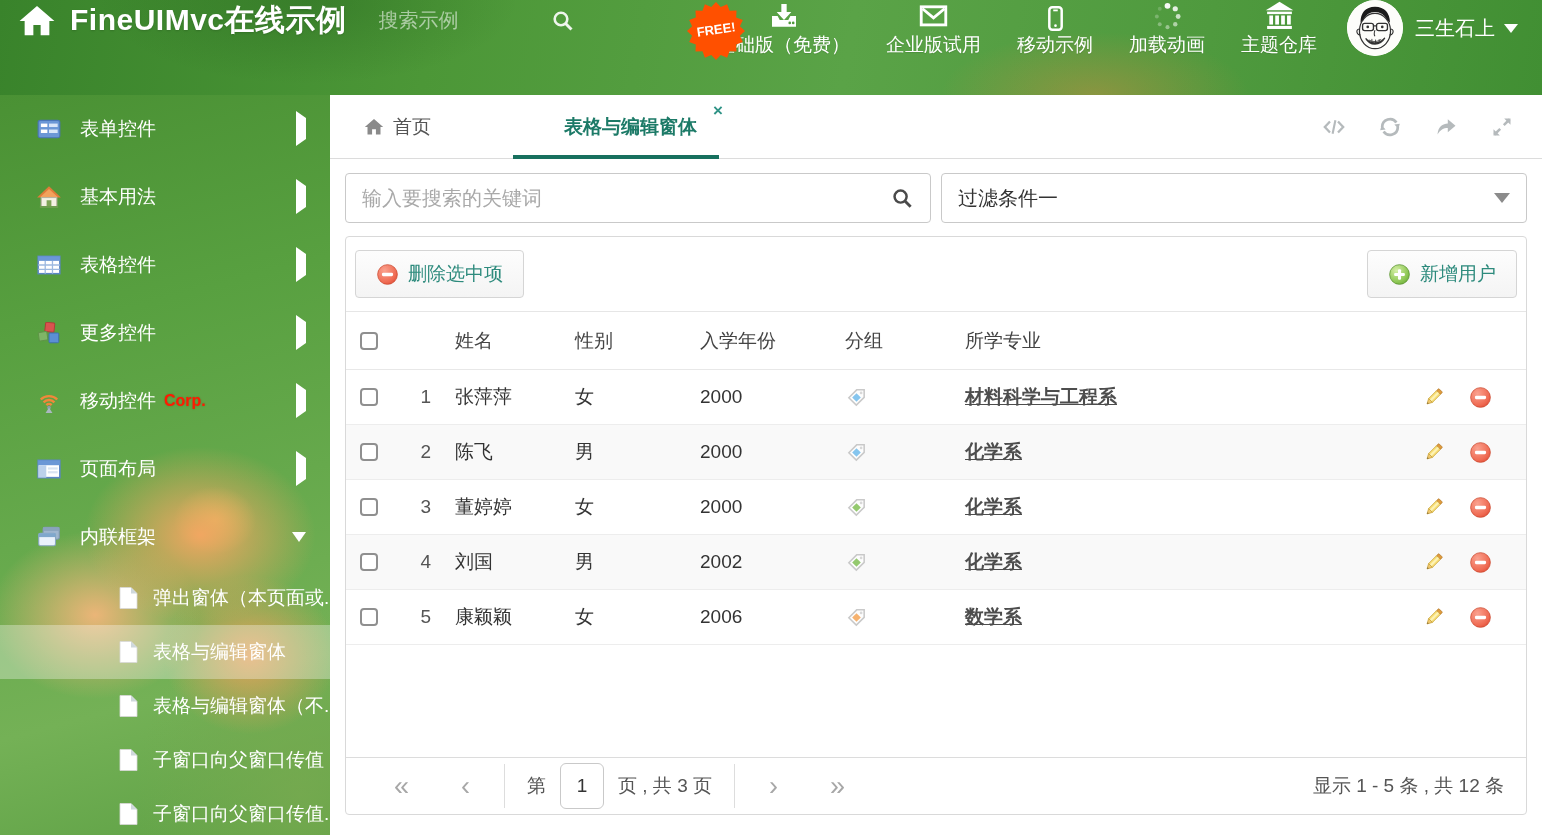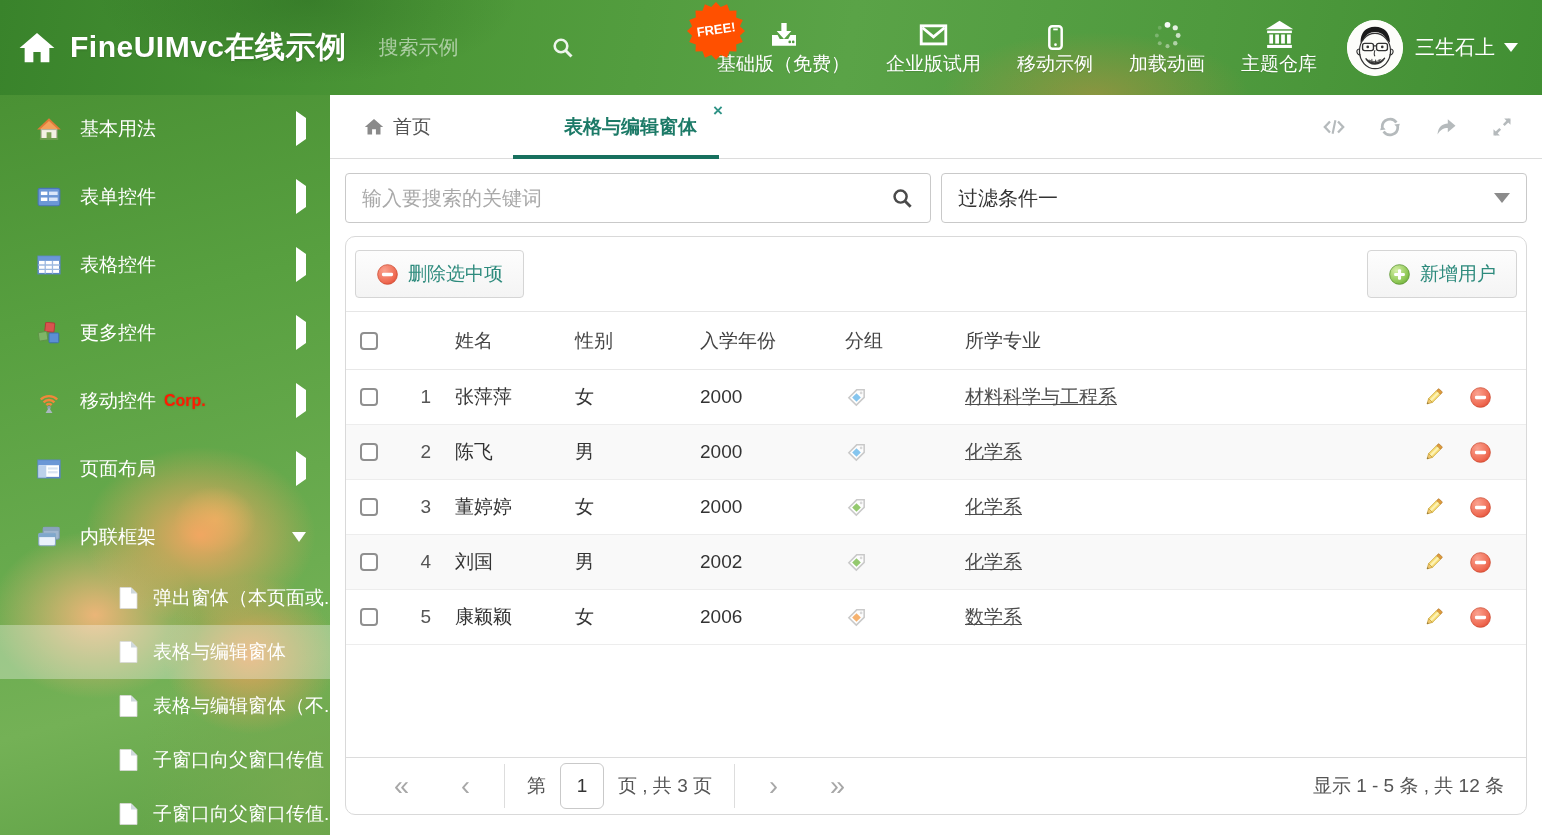--- a/index.html
+++ b/index.html
@@ -1,20 +1,20 @@
 <!DOCTYPE html>
 <html><head>
 <meta charset="utf-8">
 <style>
   * { margin:0; padding:0; box-sizing:border-box; }
   html,body { width:1542px; height:835px; overflow:hidden; font-family:"Liberation Sans","DejaVu Sans",sans-serif; background:#fff; }
   .app { position:relative; width:1542px; height:835px; }
 
   
-  .header { position:absolute; left:0; top:0; width:1542px; height:95px; display:flex; align-items:center;
+  .header { position:absolute; left:0; top:0; width:1542px; height:95px; display:flex; align-items:flex-start;
     background:
       radial-gradient(220px 90px at 71% 100%, rgba(206,140,64,.45), rgba(206,140,64,0) 70%),
       radial-gradient(300px 120px at 20% 0%, rgba(30,90,25,.35), rgba(30,90,25,0) 70%),
       linear-gradient(100deg,#39832b 0%, #4c9737 28%, #5aa347 55%, #4f9a3e 78%, #418f33 100%);
   }
   .header-left { display:flex; align-items:center; padding-left:18px; }
   .logo-home { width:38px; height:38px; display:flex; }
   .app-title { color:#fff; font-size:30px; font-weight:bold; margin-left:14px; letter-spacing:.5px; text-shadow:0 1px 2px rgba(0,0,0,.15); }
   .header-search { display:flex; align-items:center; margin-left:32px; }
   .header-search input { background:transparent; border:none; outline:none; color:#fff; font-size:20px; width:158px; font-family:inherit; }
@@ -68,40 +68,40 @@
 
   .content { padding:14px 15px 0 15px; }
   .filter-row { display:flex; gap:10px; margin-bottom:13px; }
   .search-box { flex:1; height:50px; border:1px solid #c9c9c9; border-radius:4px; display:flex; align-items:center; padding:0 16px; background:#fff; }
   .search-box input { flex:1; border:none; outline:none; font-size:20px; color:#333; font-family:inherit; }
   .search-box input::placeholder { color:#a9a9a9; }
   .search-box .s-icon { width:23px; height:23px; color:#4a4a4a; }
   .select-box { flex:1; height:50px; border:1px solid #c9c9c9; border-radius:4px; display:flex; align-items:center; justify-content:space-between; padding:12px 16px; font-size:20px; color:#333; cursor:pointer; background:#fff; }
   .caret-down-g { width:0; height:0; border-left:8px solid transparent; border-right:8px solid transparent; border-top:10px solid #8b8b8b; }
 
-  .panel { border:1px solid #d9d9d9; border-radius:10px; height:579px; display:flex; flex-direction:column; background:#fff; }
+  .panel { border:1px solid #d9d9d9; border-radius:4px; height:579px; display:flex; flex-direction:column; background:#fff; }
   .toolbar { padding:13px 9px; display:flex; justify-content:space-between; align-items:center; border-bottom:1px solid #e6e6e6; }
   .btn { display:inline-flex; align-items:center; gap:9px; height:48px; padding:0 20px; border:1px solid #d5d5d5; border-radius:4px;
     background:linear-gradient(#fdfdfd,#f4f4f4); font-size:19px; color:#2e8b7d; cursor:pointer; font-family:inherit; }
   .btn .bicon { width:23px; height:23px; display:flex; }
 
   .grid-header { display:flex; align-items:center; height:58px; border-bottom:1px solid #e8e8e8; font-size:19px; color:#444; }
   .grid-row { display:flex; align-items:center; height:55px; border-bottom:1px solid #ededed; font-size:19px; color:#333; }
   .grid-body > div:nth-of-type(even) { background:#f9f9f9; }
   .cell { display:flex; align-items:center; }
   .c-check { flex:0 0 54px; padding-left:14px; }
   .c-num { flex:0 0 45px; justify-content:flex-end; padding-right:14px; color:#555; }
   .c-name { flex:0 0 120px; padding-left:10px; }
   .c-gender { flex:0 0 125px; padding-left:10px; }
   .c-year { flex:0 0 145px; padding-left:10px; }
   .c-group { flex:0 0 120px; padding-left:10px; }
   .c-major { flex:1; padding-left:10px; }
   .c-actions { flex:0 0 132px; justify-content:flex-end; gap:24px; padding-right:34px; }
   .checkbox { width:18px; height:18px; border:2px solid #8f8f8f; border-radius:4px; background:#fff; cursor:pointer; }
-  .major-link { color:#4d4d4d; text-decoration:underline; cursor:pointer; }
+  .major-link { color:#4d4d4d; text-decoration:underline; cursor:pointer;font-weight:bold; }
   .tag-icon, .action { width:23px; height:23px; display:flex; cursor:pointer; }
   .tag-icon { cursor:default; }
 
   .pager { margin-top:auto; border-top:1px solid #dcdcdc; height:57px; display:flex; align-items:center; padding:0 22px; }
   .pg-btn { font-size:27px; color:#a7a7a7; padding:0 26px; cursor:pointer; line-height:1; }
   .pg-sep { width:1px; height:44px; background:#ddd; margin:0 8px; }
   .pg-text { font-size:19px; color:#555; margin:0 14px; }
   .pg-input { width:44px; height:46px; border:1px solid #c9c9c9; border-radius:6px; text-align:center; font-size:19px; color:#333; outline:none; font-family:inherit; }
   .pg-summary { margin-left:auto; font-size:19px; color:#555; }
 </style>
@@ -220,41 +220,41 @@
         <span class="caret-down-w"></span>
       </div>
     </div>
   </header>
 
   <aside class="sidebar">
     <nav>
 
     <div class="snav-item">
           <span class="sicon"><svg viewBox="0 0 24 24" width="26" height="26">
+              <rect x="2" y="4" width="20" height="16" rx="2" fill="#6b97d6" stroke="#4a76b8"></rect>
+              <rect x="4.5" y="7" width="6" height="3.2" fill="#fff"></rect>
+              <rect x="12" y="7" width="8" height="3.2" fill="#d9e6f9"></rect>
+              <rect x="4.5" y="12.5" width="6" height="3.2" fill="#fff"></rect>
+              <rect x="12" y="12.5" width="8" height="3.2" fill="#d9e6f9"></rect>
+            </svg></span>
+          <span>表单控件</span>
+
+          <span class="chev">
+            <span class="tri-right"></span>
+          </span>
+        </div>
+        <div class="snav-item">
+          <span class="sicon"><svg viewBox="0 0 24 24" width="26" height="26">
               <polygon points="12,2 23,12.5 1,12.5" fill="#e07b39"></polygon>
               <polygon points="12,4.5 20,12 4,12" fill="#f2a25c"></polygon>
               <rect x="4.8" y="12.5" width="14.4" height="8.5" fill="#f4f1e4" stroke="#b9b39f" stroke-width="1"></rect>
               <rect x="9.8" y="15" width="4.4" height="6" fill="#7fa457"></rect>
               <rect x="3.5" y="20.3" width="17" height="1.8" fill="#6d9e4f"></rect>
             </svg></span>
           <span>基本用法</span>
-
-          <span class="chev">
-            <span class="tri-right"></span>
-          </span>
-        </div>
-        <div class="snav-item">
-          <span class="sicon"><svg viewBox="0 0 24 24" width="26" height="26">
-              <rect x="2" y="4" width="20" height="16" rx="2" fill="#6b97d6" stroke="#4a76b8"></rect>
-              <rect x="4.5" y="7" width="6" height="3.2" fill="#fff"></rect>
-              <rect x="12" y="7" width="8" height="3.2" fill="#d9e6f9"></rect>
-              <rect x="4.5" y="12.5" width="6" height="3.2" fill="#fff"></rect>
-              <rect x="12" y="12.5" width="8" height="3.2" fill="#d9e6f9"></rect>
-            </svg></span>
-          <span>表单控件</span>
 
           <span class="chev">
             <span class="tri-right"></span>
           </span>
         </div>
         <div class="snav-item">
           <span class="sicon"><svg viewBox="0 0 24 24" width="26" height="26">
               <rect x="2" y="4" width="20" height="16" fill="#fff" stroke="#5c87c5" stroke-width="1.4"></rect>
               <rect x="2" y="4" width="20" height="4.2" fill="#6b97d6"></rect>
               <path d="M2 12 h20 M2 16 h20 M8.5 8.2 v11.8 M15.2 8.2 v11.8" stroke="#9db9e0" stroke-width="1.2"></path>

